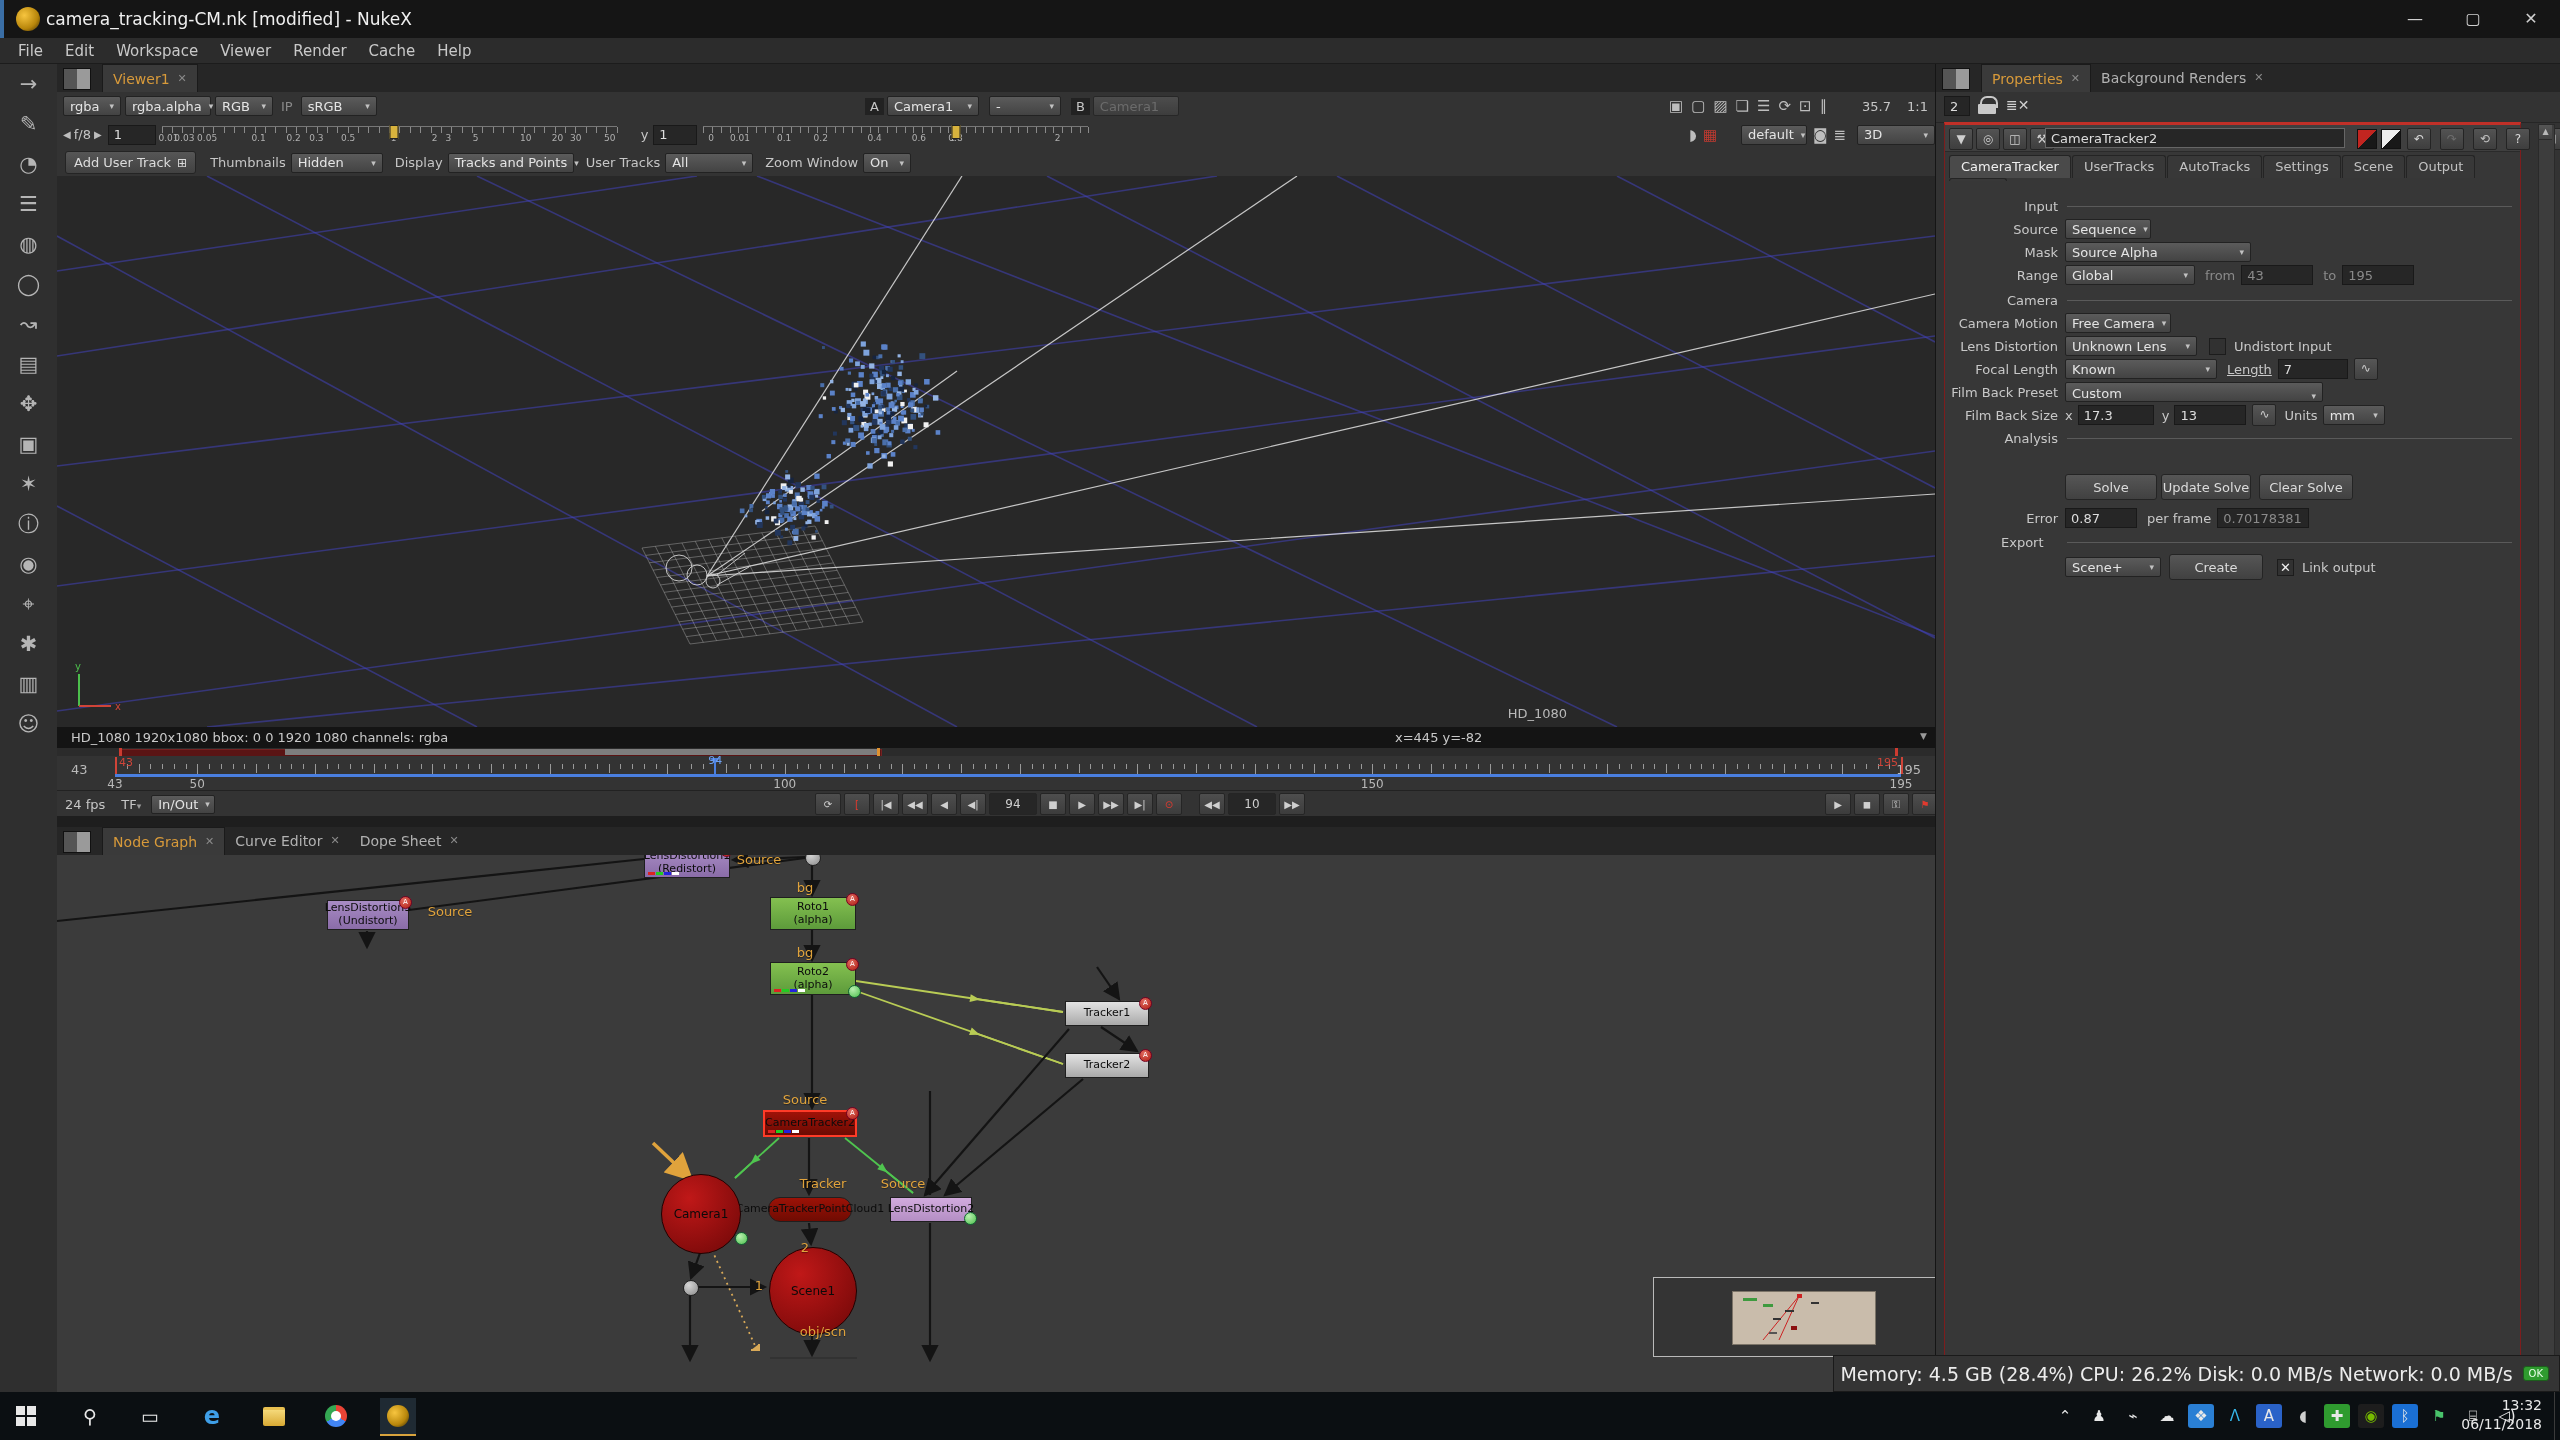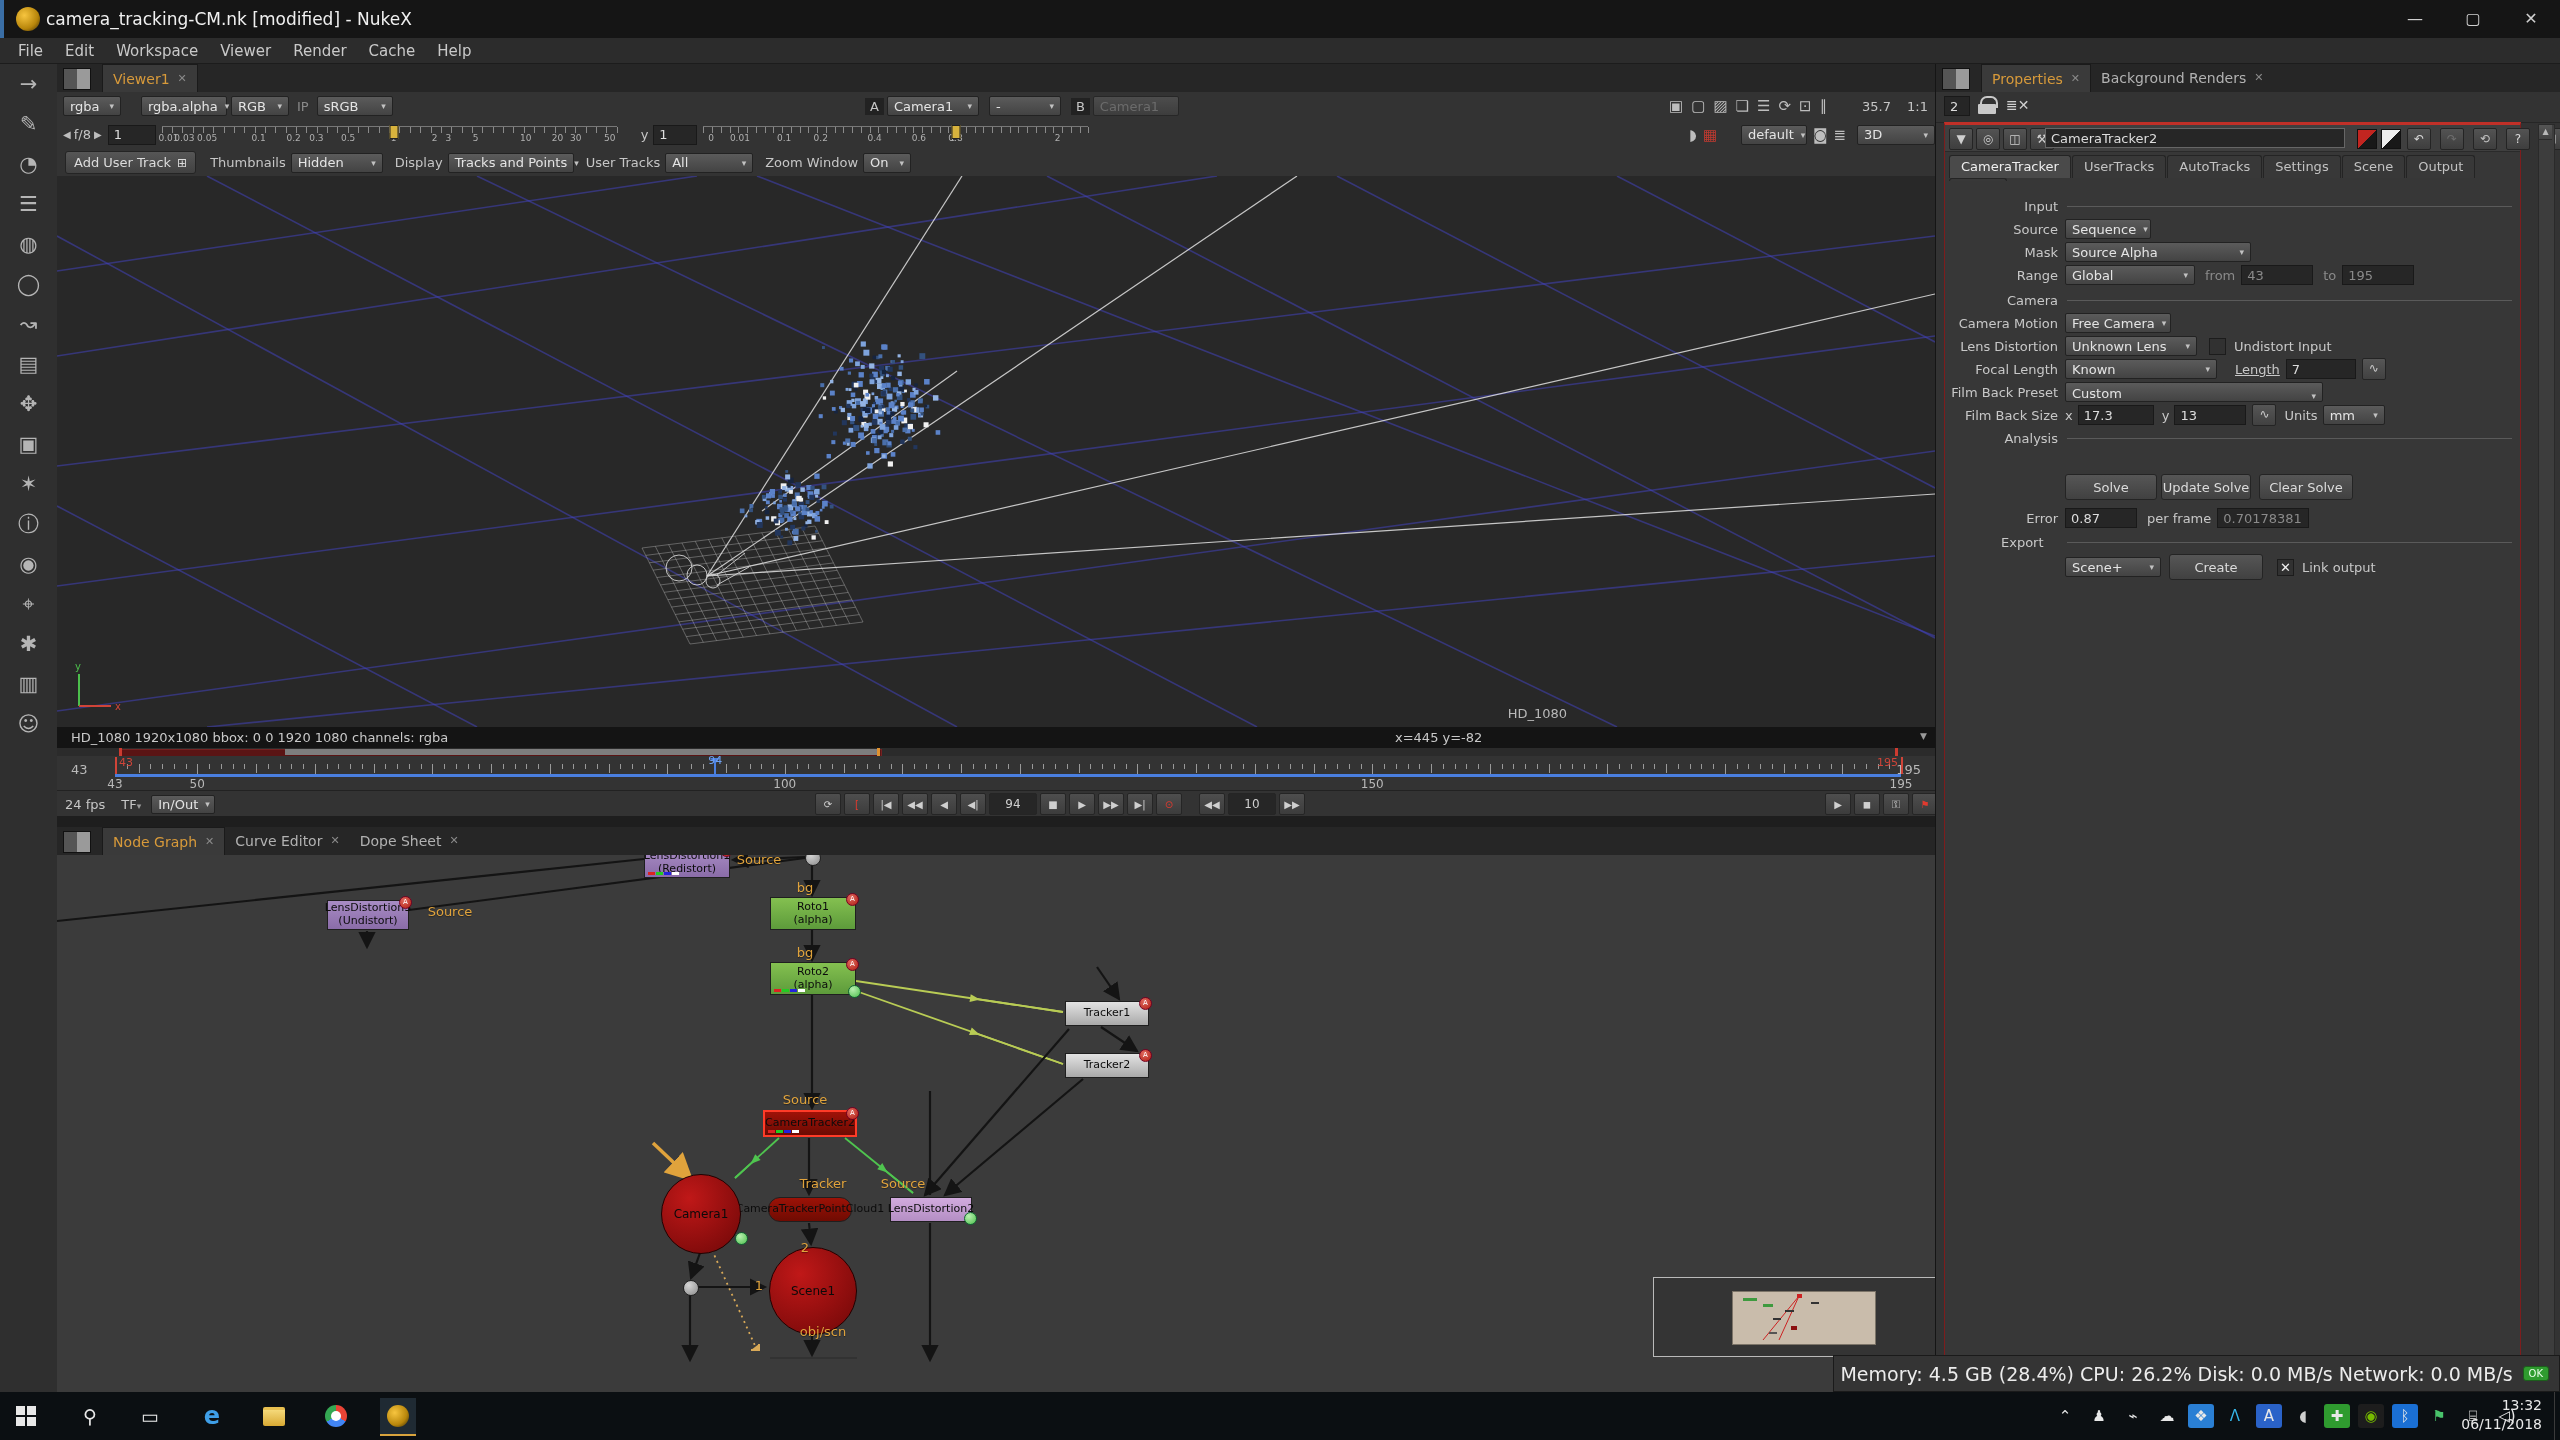--- a/index.html
+++ b/index.html
@@ -128,21 +128,21 @@
       <span>Viewer1</span>
       <span class="x">✕</span>
     </span>
 </div>
 
 <div class="abs vrow" style="top:92px;height:28px;display:flex;align-items:center;">
   <span class="dd" style="margin-left:6px;width:58px;">
       <span>rgba</span>
       <span class="ar">▾</span>
     </span>
-  <span class="dd" style="margin-left:20px;width:86px;">
+  <span class="dd" style="margin-left:4px;width:86px;">
       <span>rgba.alpha</span>
       <span class="ar">▾</span>
     </span>
   <span class="dd" style="margin-left:4px;width:58px;">
       <span>RGB</span>
       <span class="ar">▾</span>
     </span>
   <span class="vlbl gray" style="margin-left:8px;">IP</span>
   <span class="dd" style="margin-left:8px;width:76px;">
       <span>sRGB</span>
@@ -1222,21 +1222,21 @@
           </span>
         <span class="cbox" style="margin-left:12px;"></span>
         <span class="plbl" style="width:auto;margin-left:8px;text-align:left;">Undistort Input</span>
       </div>
       <div class="prow" style="top:177px;">
         <span class="plbl">Focal Length</span>
         <span class="dd" style="margin-left:7px;width:152px;">
             <span>Known</span>
             <span class="ar">▾</span>
           </span>
-        <span class="plbl" style="width:auto;margin-left:18px;text-decoration:underline;">Length</span>
+        <span class="plbl" style="width:auto;margin-left:10px;text-decoration:underline;">Length</span>
         <span class="tbx" style="margin-left:6px;width:70px;">7</span>
         <span class="curvebtn" style="margin-left:6px;">∿</span>
       </div>
       <div class="prow" style="top:200px;">
         <span class="plbl">Film Back Preset</span>
         <span class="dd" style="margin-left:7px;width:258px;align-items:flex-end;">
             <span>Custom</span>
             <span class="ar">▾</span>
           </span>
       </div>

